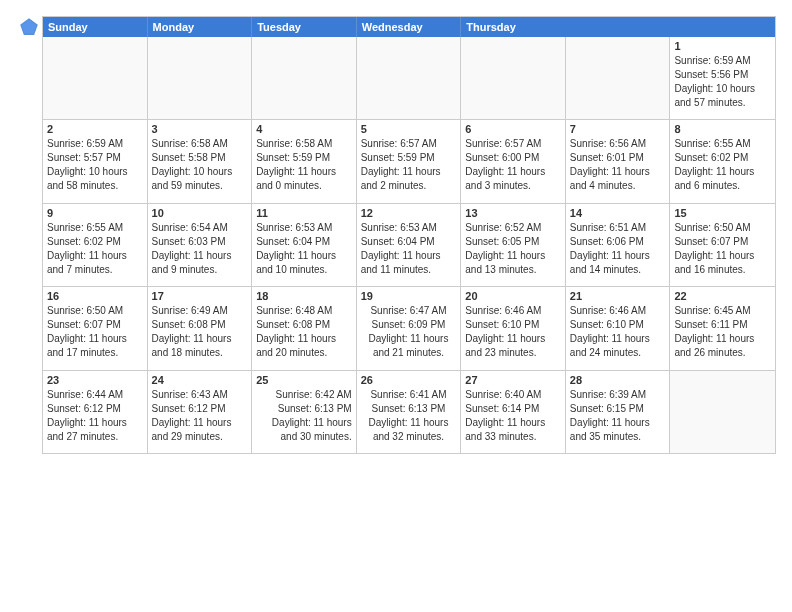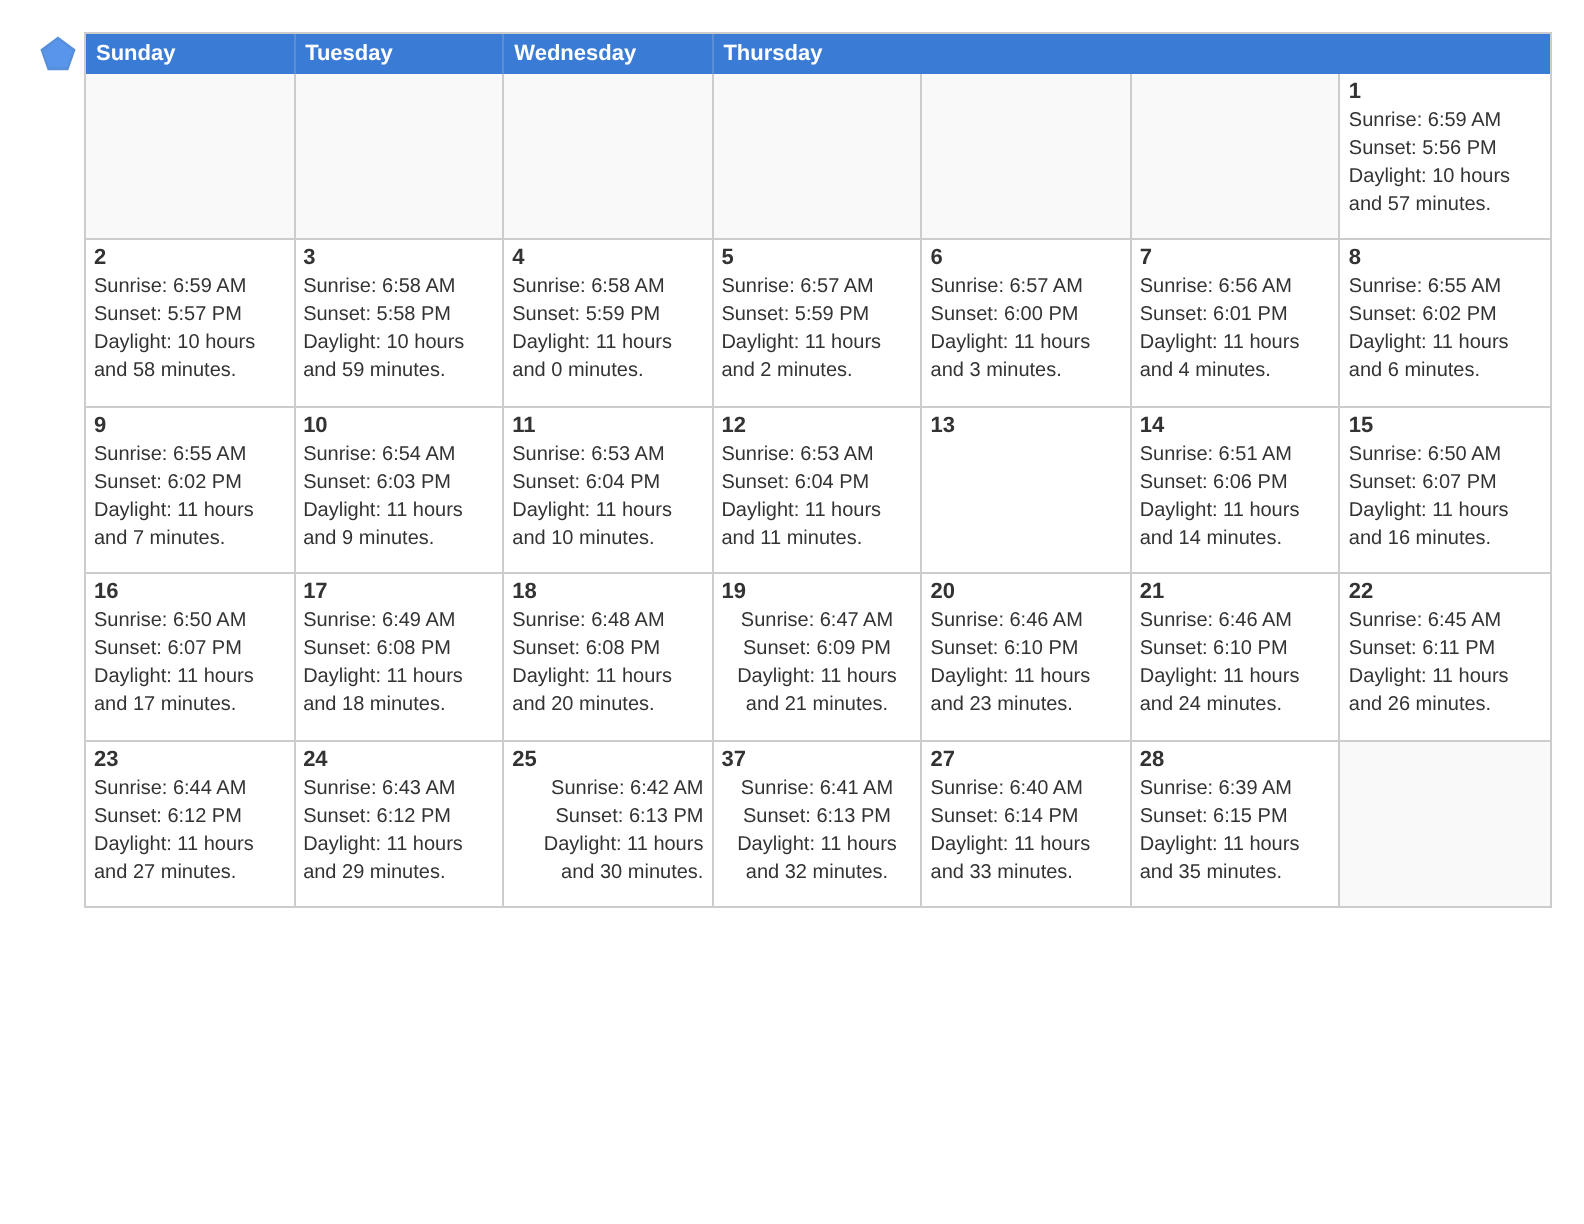--- a/index.html
+++ b/index.html
@@ -131,20 +131,21 @@
     </div>
     <div class="title-block">
       <div class="month-title"></div>
       <div class="location"></div>
     </div>
   </div>
 
   <div class="calendar">
     <div class="cal-header">
     <div class="cal-header-cell">Sunday</div>
+        <div class="cal-header-cell">Monday</div>
         <div class="cal-header-cell">Tuesday</div>
         <div class="cal-header-cell">Wednesday</div>
         <div class="cal-header-cell">Thursday</div>
       </div>
     <div class="cal-body">
     <div class="cal-row">
           <div class="cal-cell empty"></div>
           <div class="cal-cell empty"></div>
           <div class="cal-cell empty"></div>
           <div class="cal-cell empty"></div>
@@ -221,20 +222,23 @@
 Daylight: 11 hours and 10 minutes.</div>
           </div>
           <div class="cal-cell">
             <span class="day-number">12</span>
             <div class="day-info" style="white-space: pre-line;">Sunrise: 6:53 AM
 Sunset: 6:04 PM
 Daylight: 11 hours and 11 minutes.</div>
           </div>
           <div class="cal-cell">
             <span class="day-number">13</span>
+            <div class="day-info" style="white-space: pre-line;">Sunrise: 6:52 AM
+Sunset: 6:05 PM
+Daylight: 11 hours and 13 minutes.</div>
           </div>
           <div class="cal-cell">
             <span class="day-number">14</span>
             <div class="day-info" style="white-space: pre-line;">Sunrise: 6:51 AM
 Sunset: 6:06 PM
 Daylight: 11 hours and 14 minutes.</div>
           </div>
           <div class="cal-cell">
             <span class="day-number">15</span>
             <div class="day-info" style="white-space: pre-line;">Sunrise: 6:50 AM
@@ -299,21 +303,21 @@
 Sunset: 6:12 PM
 Daylight: 11 hours and 29 minutes.</div>
           </div>
           <div class="cal-cell">
             <span class="day-number">25</span>
             <div class="day-info" style="white-space: pre-line; text-align: right;">Sunrise: 6:42 AM
 Sunset: 6:13 PM
 Daylight: 11 hours and 30 minutes.</div>
           </div>
           <div class="cal-cell">
-            <span class="day-number">37</span>
+            <span class="day-number">26</span>
             <div class="day-info" style="white-space: pre-line; text-align: center;">Sunrise: 6:41 AM
 Sunset: 6:13 PM
 Daylight: 11 hours and 32 minutes.</div>
           </div>
           <div class="cal-cell">
             <span class="day-number">27</span>
             <div class="day-info" style="white-space: pre-line;">Sunrise: 6:40 AM
 Sunset: 6:14 PM
 Daylight: 11 hours and 33 minutes.</div>
           </div>

